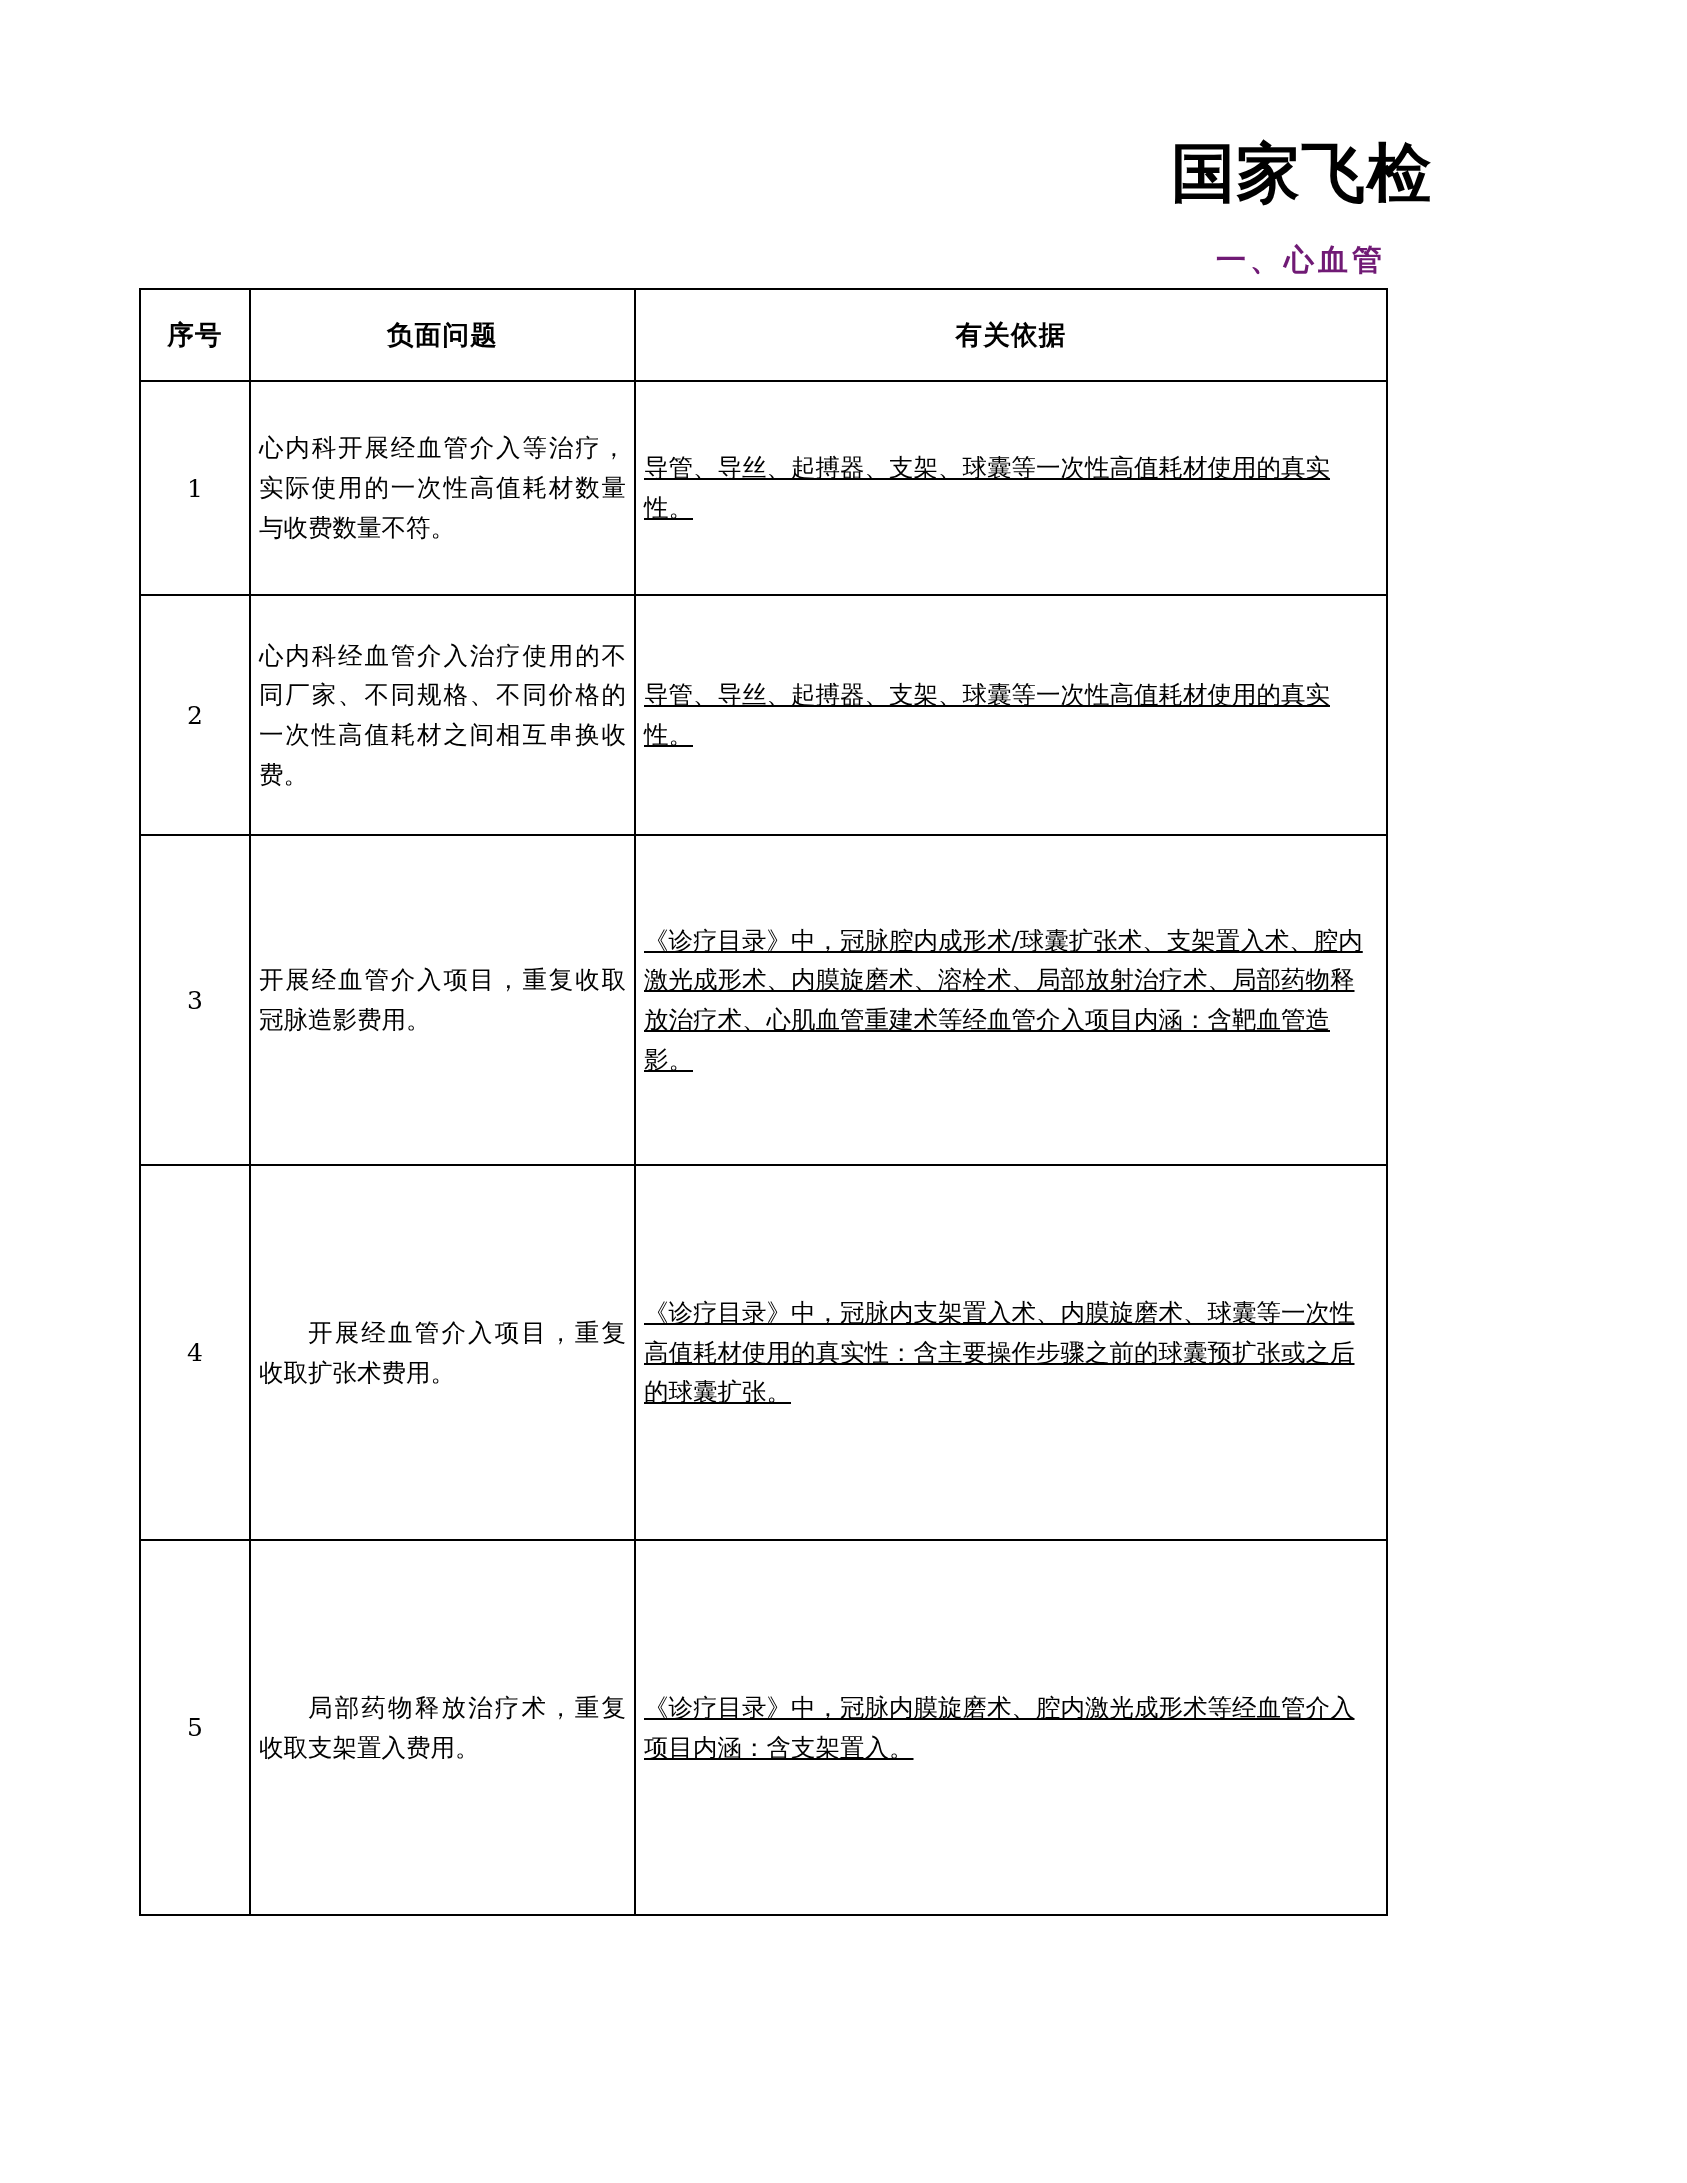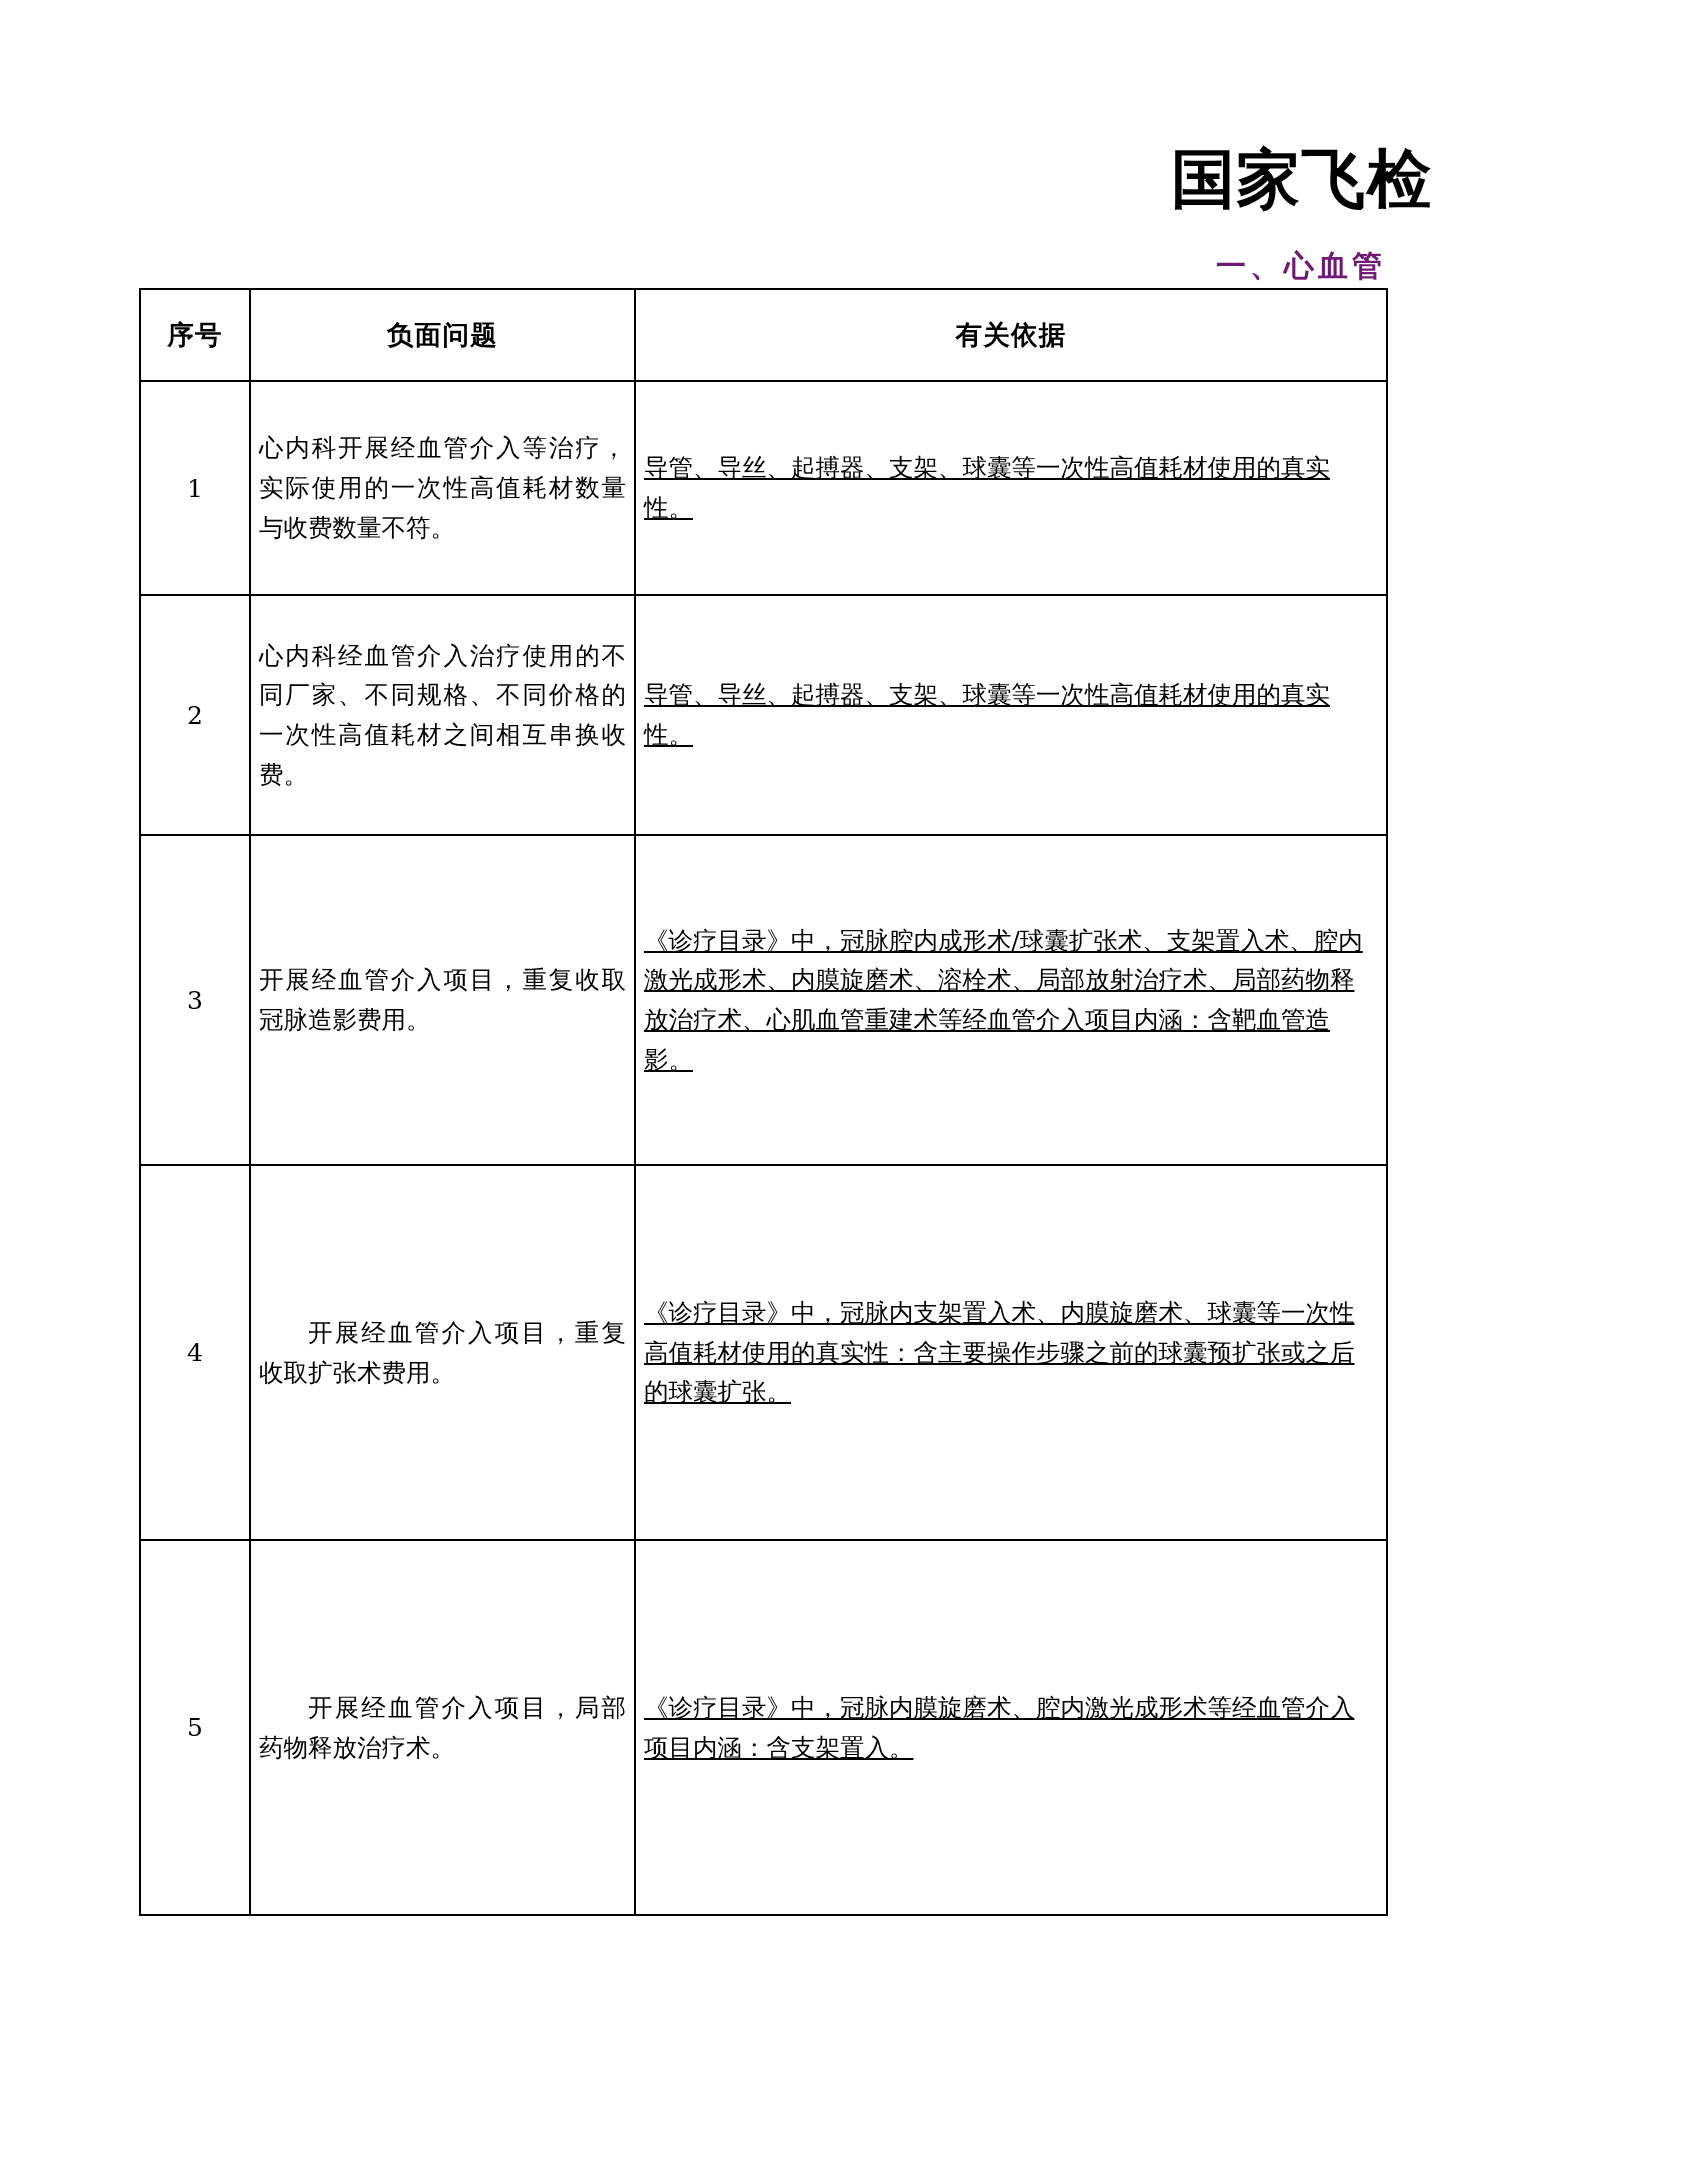--- a/index.html
+++ b/index.html
@@ -12,21 +12,21 @@
     height: 2183px;
     position: relative;
     font-family: "DejaVu Serif", "Liberation Serif", serif;
     overflow: hidden;
   }
 
   
   .title-zone {
     position: absolute;
     left: 0;
-    top: 16px;
+    top: 10px;
     width: 1644px;
     height: 278px;
     overflow: hidden;
   }
   .doc-title {
     position: absolute;
     left: 1171px;
     top: 131px;
     font-size: 64px;
     font-weight: bold;
@@ -154,19 +154,19 @@
         <td class="issue">开展经血管介入项目，重复收取冠脉造影费用。</td>
         <td class="basis">《诊疗目录》中，冠脉腔内成形术/球囊扩张术、支架置入术、腔内激光成形术、内膜旋磨术、溶栓术、局部放射治疗术、局部药物释放治疗术、心肌血管重建术等经血管介入项目内涵：含靶血管造影。</td>
       </tr>
       <tr class="r4">
         <td class="seq">4</td>
         <td class="issue indent">开展经血管介入项目，重复收取扩张术费用。</td>
         <td class="basis">《诊疗目录》中，冠脉内支架置入术、内膜旋磨术、球囊等一次性高值耗材使用的真实性：含主要操作步骤之前的球囊预扩张或之后的球囊扩张。</td>
       </tr>
       <tr class="r5">
         <td class="seq">5</td>
-        <td class="issue indent">开展经血管介入项目，局部药物释放治疗术。</td>
+        <td class="issue indent">局部药物释放治疗术，重复收取支架置入费用。</td>
         <td class="basis">《诊疗目录》中，冠脉内膜旋磨术、腔内激光成形术等经血管介入项目内涵：含支架置入。</td>
       </tr>
     </tbody>
   </table>
 </div>
 
 
 </body></html>

